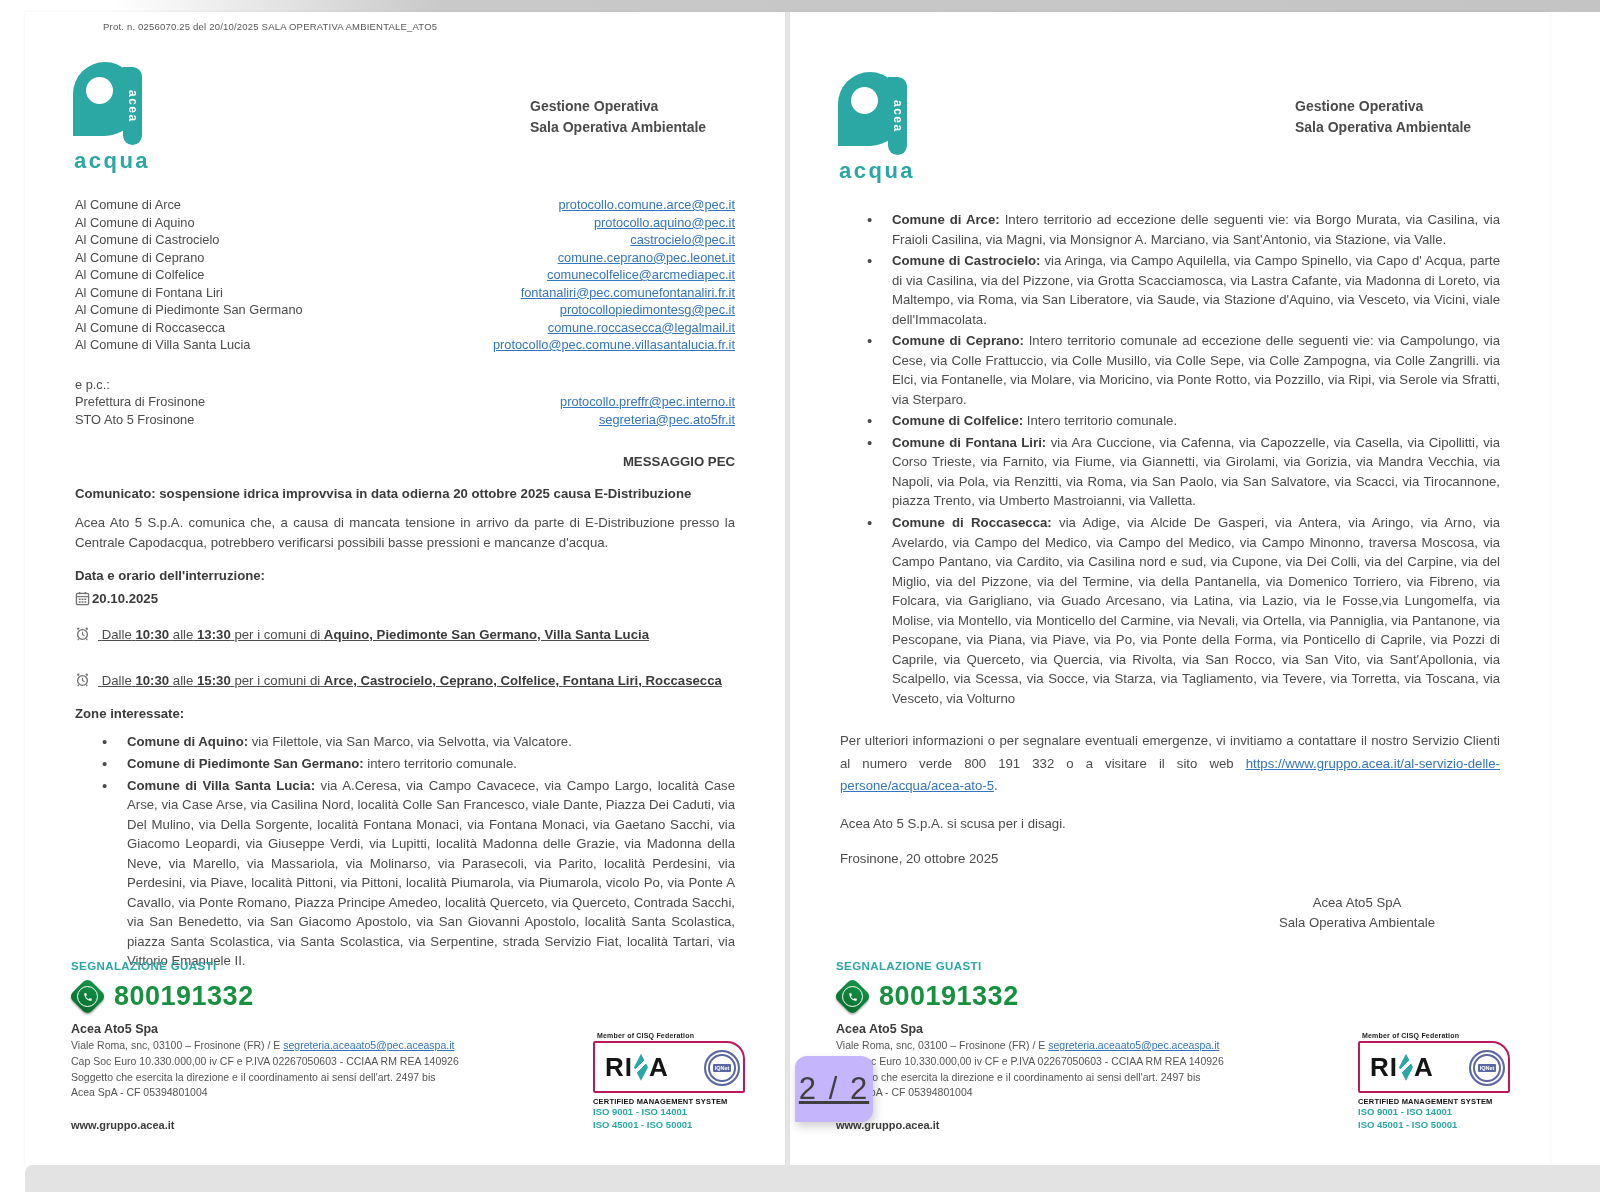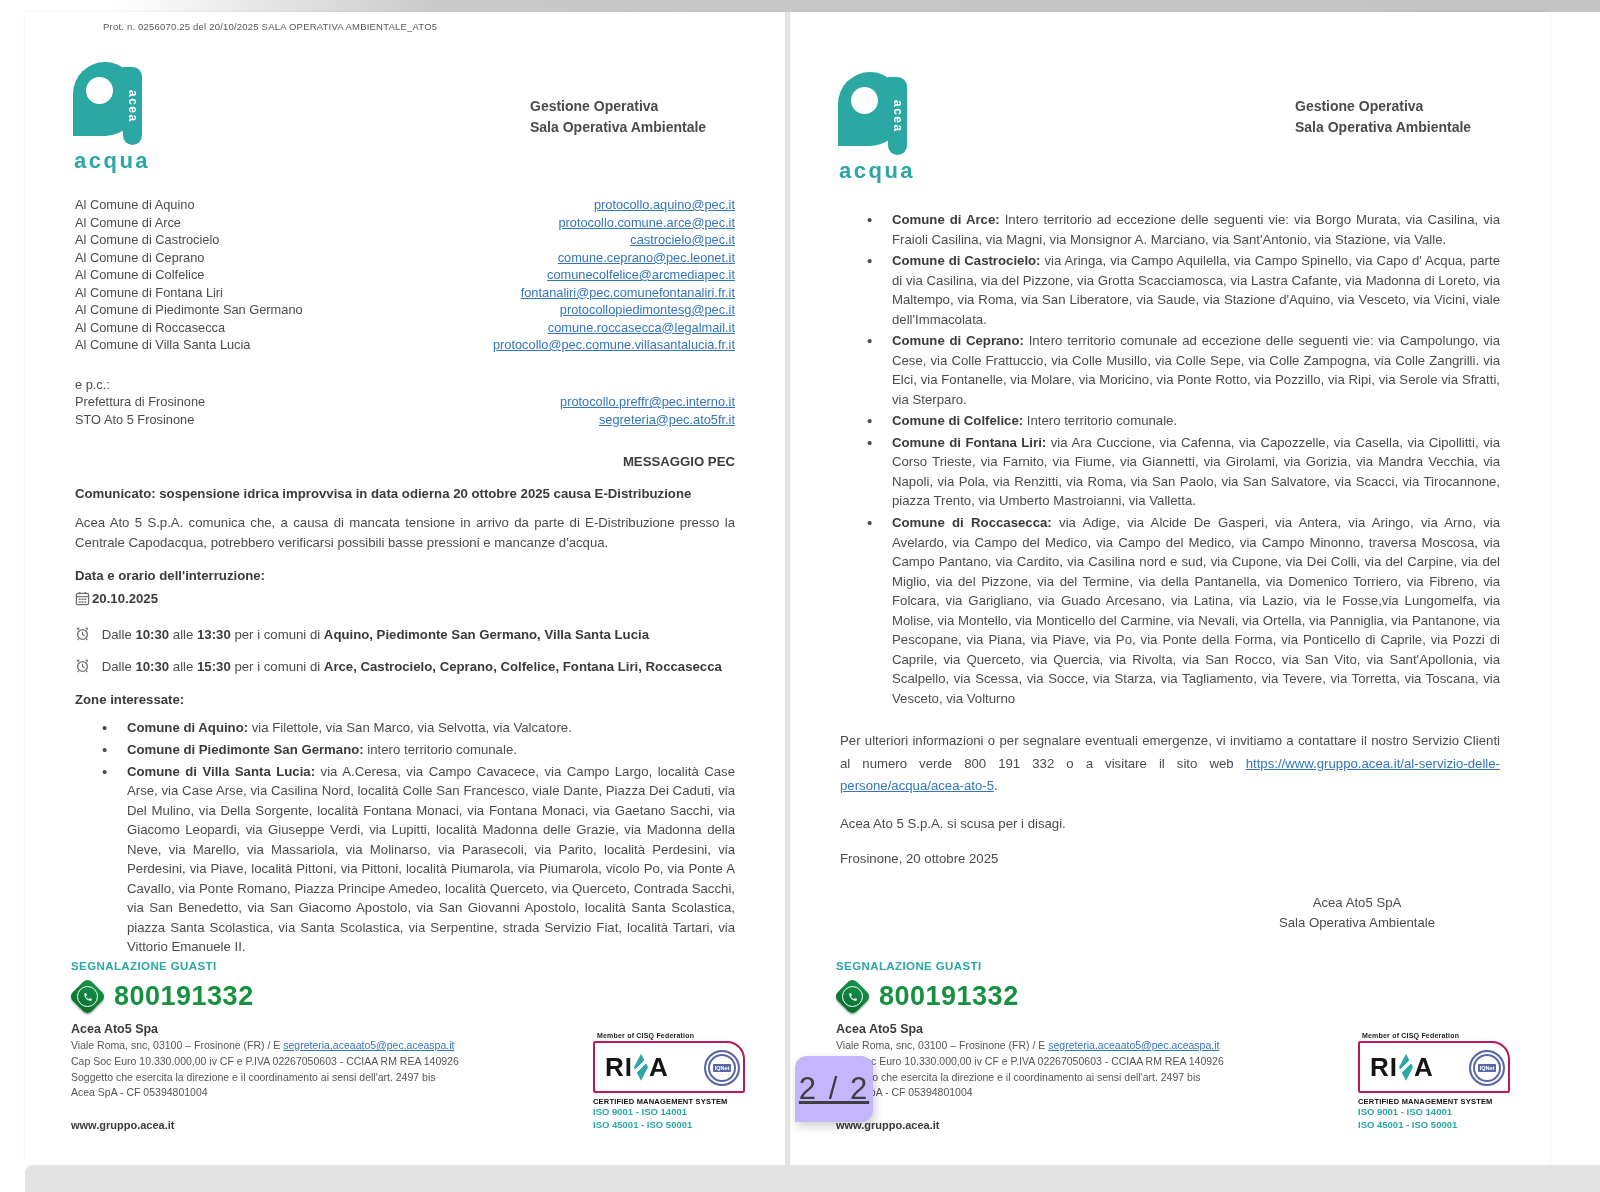--- a/index.html
+++ b/index.html
@@ -38,21 +38,21 @@
 
   .arow{display:flex;justify-content:space-between;line-height:17.5px;font-size:12.8px;}
   a.email{color:#3575bb;text-decoration:underline;cursor:pointer;}
   .cc-label{margin-top:22px;line-height:17.5px;font-size:12.8px;}
 
   .title{text-align:right;font-weight:700;color:#3b3b3b;margin-top:24px;}
   .subject{font-weight:700;color:#3b3b3b;margin-top:12px;}
   .intro{margin-top:10px;text-align:justify;}
   .h-bold{font-weight:700;color:#3b3b3b;margin-top:14px;}
   .date-row{margin-top:3px;display:flex;align-items:center;gap:2px;font-weight:700;color:#3b3b3b;}
-  .sched{margin-top:16px;text-align:justify;line-height:1.62;}
+  .sched{margin-top:16px;text-align:justify;line-height:1.62;text-decoration:underline;}
   .sched b{color:#3b3b3b;}
   .ic{vertical-align:-2px;margin-right:8px;}
   .zones{margin-top:13px;font-weight:700;color:#3b3b3b;}
 
   .blist{margin-top:9px;margin-left:26px;}
   .bi{position:relative;padding-left:26px;text-align:justify;margin-bottom:2px;}
   .bi::before{content:"\2022";position:absolute;left:1px;top:-1px;color:#4c4c4c;font-size:15px;}
   .bi b{color:#3b3b3b;}
 
   .info{margin-top:22px;text-align:justify;line-height:1.7;}
@@ -110,26 +110,26 @@
     <div class="acqua">acqua</div>
   </div>
 
   <div class="hdr-right">
     <div>Gestione Operativa</div>
     <div>Sala Operativa Ambientale</div>
   </div>
 
   <div class="content pt1">
     <div class="arow">
+        <span>Al Comune di Arce</span>
+        <a class="email">protocollo.comune.arce@pec.it</a>
+      </div>
+    <div class="arow">
         <span>Al Comune di Aquino</span>
         <a class="email">protocollo.aquino@pec.it</a>
-      </div>
-    <div class="arow">
-        <span>Al Comune di Arce</span>
-        <a class="email">protocollo.comune.arce@pec.it</a>
       </div>
     <div class="arow">
         <span>Al Comune di Castrocielo</span>
         <a class="email">castrocielo@pec.it</a>
       </div>
     <div class="arow">
         <span>Al Comune di Ceprano</span>
         <a class="email">comune.ceprano@pec.leonet.it</a>
       </div>
     <div class="arow">
@@ -191,21 +191,21 @@
           <circle cx="8" cy="9" r="5.2" fill="none" stroke="#707070" stroke-width="1.4"></circle>
           <path d="M8 6v3l2.2 1.4" fill="none" stroke="#707070" stroke-width="1.2"></path>
           <path d="M3.5 4.5 L2 3.2 A2 2 0 0 1 5 2.2 Z" fill="#707070"></path>
           <path d="M12.5 4.5 L14 3.2 A2 2 0 0 0 11 2.2 Z" fill="#707070"></path>
           <line x1="4" y1="13.5" x2="3" y2="15" stroke="#707070" stroke-width="1.3"></line>
           <line x1="12" y1="13.5" x2="13" y2="15" stroke="#707070" stroke-width="1.3"></line>
         </svg>
       <span>Dalle</span> <b>10:30</b> <span>alle</span> <b>13:30</b> <span>per i comuni di</span> <b>Aquino, Piedimonte San Germano, Villa Santa Lucia</b>
     </p>
 
-    <p class="sched" style="margin-top:10px;margin-bottom:0">
+    <p class="sched" style="margin-top:24px;margin-bottom:0">
       <svg class="ic" viewBox="0 0 16 16" width="15" height="15">
           <circle cx="8" cy="9" r="5.2" fill="none" stroke="#707070" stroke-width="1.4"></circle>
           <path d="M8 6v3l2.2 1.4" fill="none" stroke="#707070" stroke-width="1.2"></path>
           <path d="M3.5 4.5 L2 3.2 A2 2 0 0 1 5 2.2 Z" fill="#707070"></path>
           <path d="M12.5 4.5 L14 3.2 A2 2 0 0 0 11 2.2 Z" fill="#707070"></path>
           <line x1="4" y1="13.5" x2="3" y2="15" stroke="#707070" stroke-width="1.3"></line>
           <line x1="12" y1="13.5" x2="13" y2="15" stroke="#707070" stroke-width="1.3"></line>
         </svg>
       <span>Dalle</span> <b>10:30</b> <span>alle</span> <b>15:30</b> <span>per i comuni di</span> <b>Arce, Castrocielo, Ceprano, Colfelice, Fontana Liri, Roccasecca</b>
     </p>

